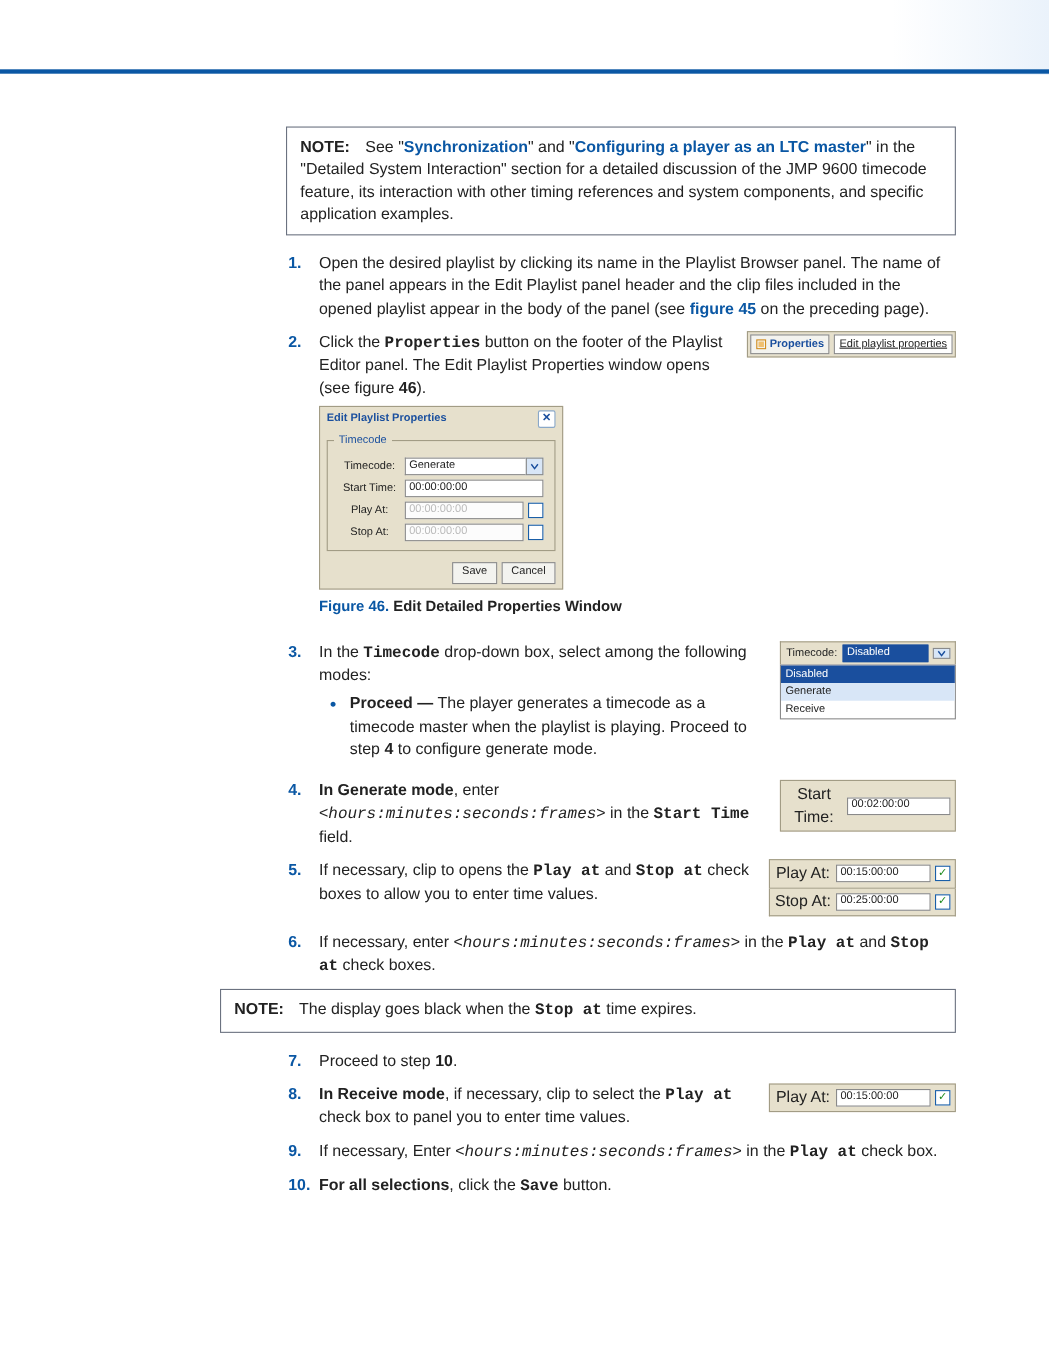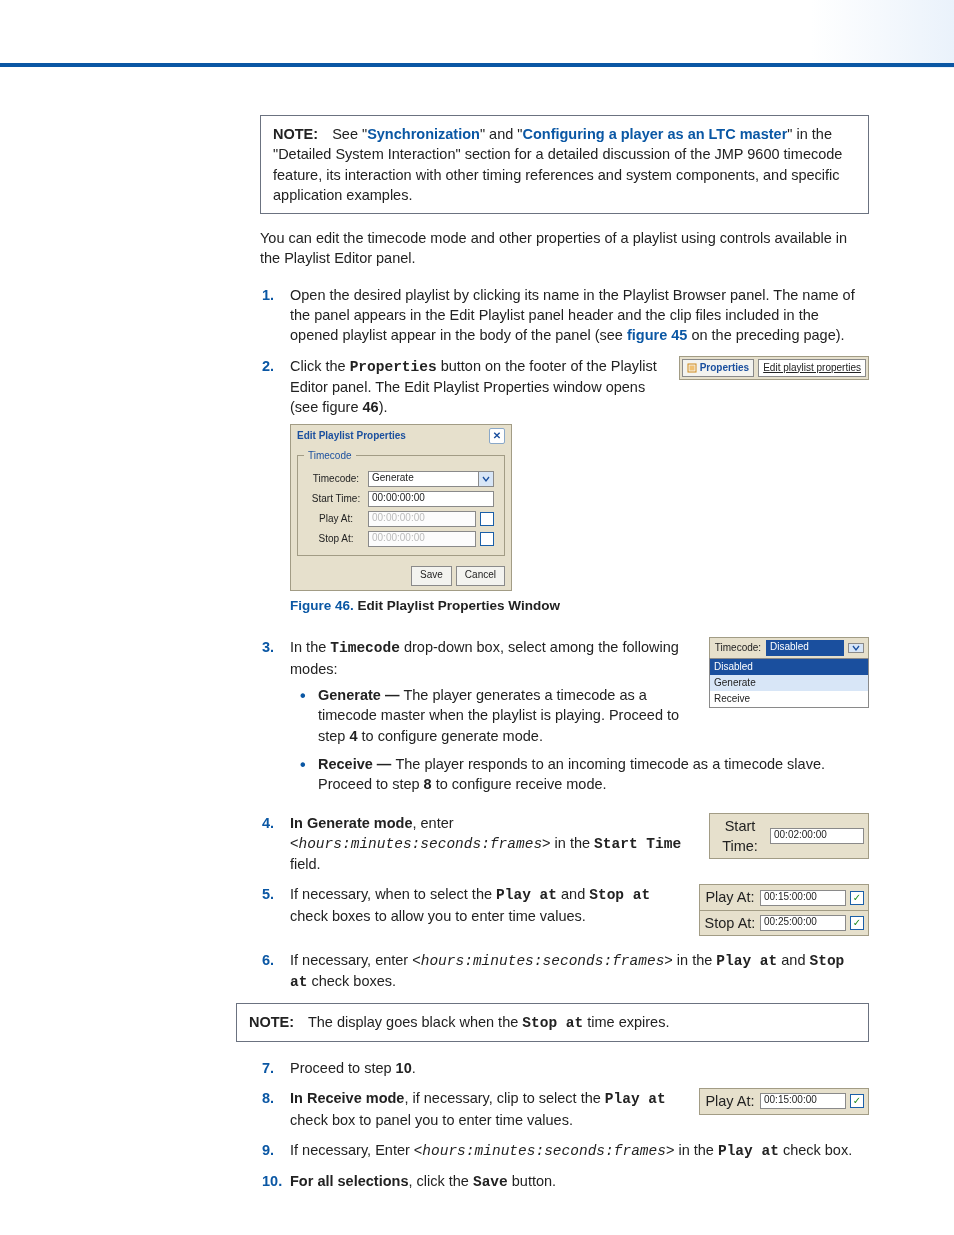--- a/index.html
+++ b/index.html
@@ -245,39 +245,38 @@
     display:flex; align-items:center; gap:3px;
     background:#f3f3ef;border:1px solid #8a8a8a;
     padding:1px 4px; font-size:10px; color:#1a4f9e; font-weight:700;
   }
   .props-btn svg{width:10px;height:10px;}
   .props-link {
     border:1px solid #8a8a8a; background:#fff;
     font-size:10px; padding:1px 4px; text-decoration: underline; color:#222;
   }
   
-  .note-box.narrow { margin-left: 106px; }
+  .note-box.narrow { margin-left: 70px; }
   .clearfix::after{content:"";display:block;clear:both;}
 </style>
 </head>
 <body>
 
 <div class="page">
   <div class="top-rule"></div>
 
   <div class="content">
 
     <div class="note-box">
       <span class="note-label">NOTE:</span>
       <span>
         <span>See "</span><a href="#" class="link">Synchronization</a><span>" and "</span><a href="#" class="link">Configuring a player as an LTC master</a><span>" in the "Detailed System Interaction" section for a detailed discussion of the JMP 9600 timecode feature, its interaction with other timing references and system components, and specific application examples.</span>
       </span>
     </div>
 
-    <p class="body">You can edit the timecode mode and other properties of a playlist using controls available in the Playlist Editor panel.</p>
 
     <ol class="steps">
 
       <li>
         <span>Open the desired playlist by clicking its name in the Playlist Browser panel. The name of the panel appears in the Edit Playlist panel header and the clip files included in the opened playlist appear in the body of the panel (see </span><a href="#" class="link">figure 45</a><span> on the preceding page).</span>
       </li>
 
       <li class="clearfix">
         <div class="float-r props-strip">
           <div class="props-btn">
@@ -324,21 +323,21 @@
               <span class="mini-input disabled">00:00:00:00</span>
               <span class="mini-check"></span>
             </div>
           </fieldset>
           <div class="btn-row">
             <span class="mini-btn">Save</span>
             <span class="mini-btn">Cancel</span>
           </div>
         </div>
         <div class="fig-caption">
-          <span class="fig-no">Figure 46. </span><span class="fig-txt">Edit Playlist Properties Window</span>
+          <span class="fig-no">Figure 46. </span><span class="fig-txt">Edit Detailed Properties Window</span>
         </div>
       </li>
 
       <li class="clearfix">
         <div class="float-r tc-dd">
           <div class="hdr">
             <span class="mini-label">Timecode:</span>
             <span class="mini-input">Disabled</span>
             <span class="mini-dd-btn">
                 <svg viewBox="0 0 8 8">
@@ -347,22 +346,21 @@
               </span>
           </div>
           <div class="mini-list">
             <div class="opt sel">Disabled</div>
             <div class="opt" style="background:#d8e6f7">Generate</div>
             <div class="opt">Receive</div>
           </div>
         </div>
         <span>In the </span><span class="mono">Timecode</span><span> drop-down box, select among the following modes:</span>
         <ul class="bullets">
-          <li><b>Generate — </b><span>The player generates a timecode as a timecode master when the playlist is playing. Proceed to step </span><b>4</b><span> to configure generate mode.</span></li>
-          <li><b>Receive — </b><span>The player responds to an incoming timecode as a timecode slave. Proceed to step </span><b>8</b><span> to configure receive mode.</span></li>
+          <li><b>Proceed — </b><span>The player generates a timecode as a timecode master when the playlist is playing. Proceed to step </span><b>4</b><span> to configure generate mode.</span></li>
         </ul>
       </li>
 
       <li class="clearfix">
         <div class="float-r rfield">
           <div class="mini-row">
             <span class="mini-label">Start Time:</span>
             <span class="mini-input">00:02:00:00</span>
           </div>
         </div>
@@ -375,21 +373,21 @@
             <span class="mini-label">Play At:</span>
             <span class="mini-input">00:15:00:00</span>
             <span class="mini-check checked"></span>
           </div>
           <div class="mini-row" style="border-top:none;">
             <span class="mini-label">Stop At:</span>
             <span class="mini-input">00:25:00:00</span>
             <span class="mini-check checked"></span>
           </div>
         </div>
-        <span>If necessary, when to select the </span><span class="mono">Play at</span><span> and </span><span class="mono">Stop at</span><span> check boxes to allow you to enter time values.</span>
+        <span>If necessary, clip to opens the </span><span class="mono">Play at</span><span> and </span><span class="mono">Stop at</span><span> check boxes to allow you to enter time values.</span>
       </li>
 
       <li>
         <span>If necessary, enter &lt;</span><span class="mono-i">hours:minutes:seconds:frames</span><span>&gt; in the </span><span class="mono">Play at</span><span> and </span><span class="mono">Stop at</span><span> check boxes.</span>
       </li>
     </ol>
 
     <div class="note-box narrow">
       <span class="note-label">NOTE:</span>
       <span>The display goes black when the </span><span class="mono">Stop at</span><span> time expires.</span>

